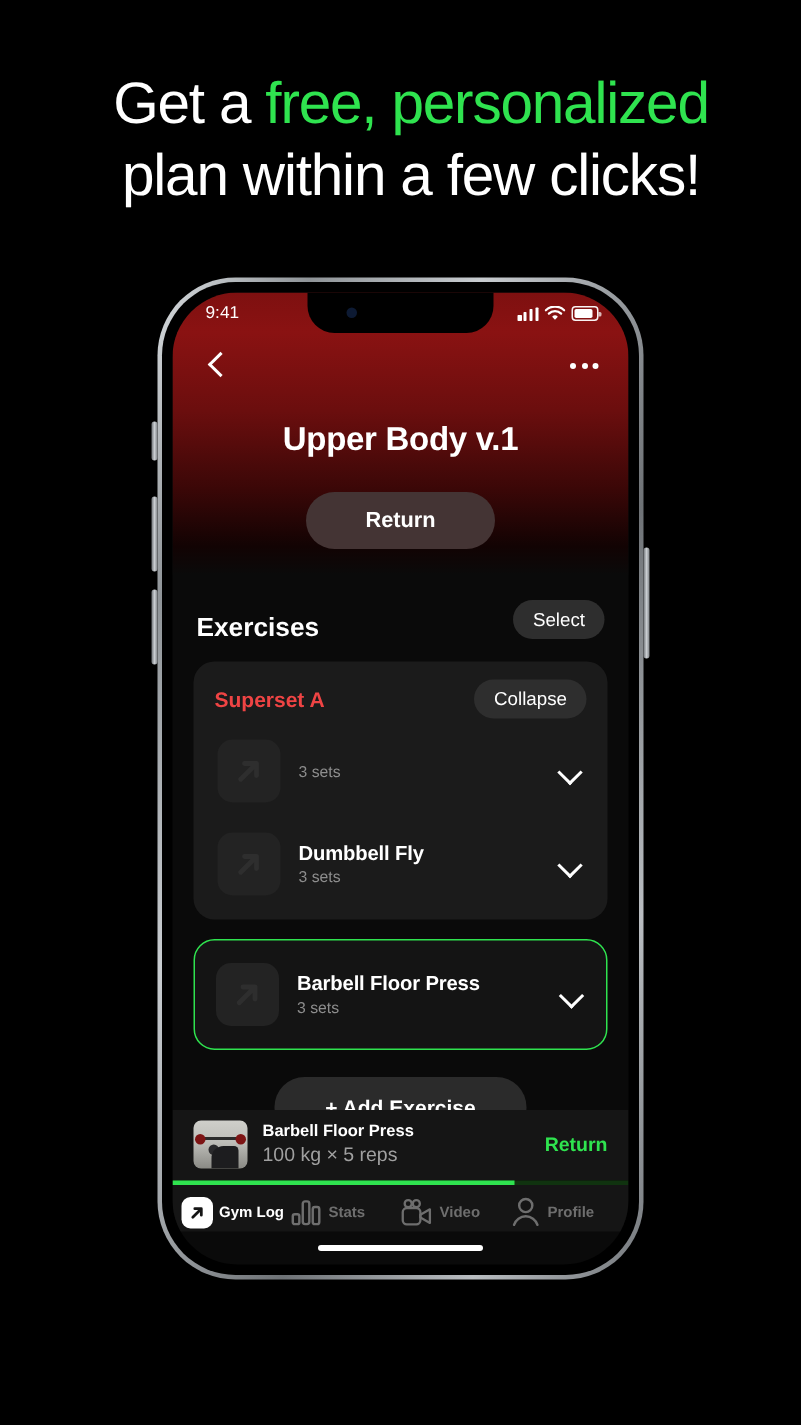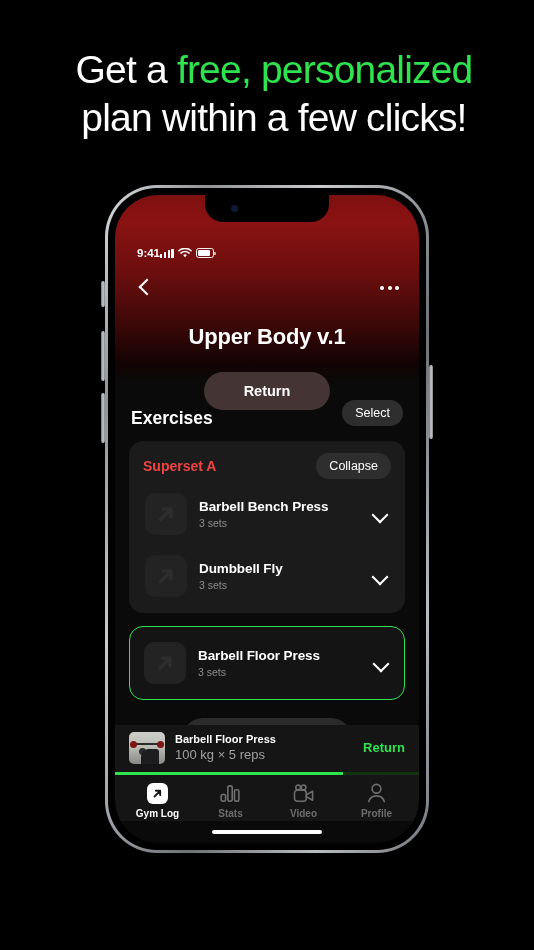--- a/index.html
+++ b/index.html
@@ -65,25 +65,24 @@
     background:#0d1a33;
   }
 
   
   .hero {
     position:relative; flex:0 0 auto; height:188px;
     background:linear-gradient(180deg,#7e1010 0%,#8a1212 14%,#6b0e0e 42%,#3a0707 70%,#120303 90%,#0a0a0a 100%);
   }
   .statusbar {
     position:relative; height:27px;
-    display:flex; align-items:center; justify-content:flex-start;
+    display:flex; align-items:center; justify-content:space-between;
     padding:0 20px 0 22px;
-    color:#fff; font-size:11.5px; font-weight:bold;
+    color:#fff; font-size:11.5px; font-weight:normal;
     z-index:7;
-    margin-top:44px;
   }
   .sb-right { display:flex; align-items:flex-end; gap:4px; }
   .sig { display:flex; align-items:flex-end; gap:1.4px; height:9px; }
   .sig i { width:2.4px; background:#fff; border-radius:0.5px; display:block; }
   .sig i:nth-child(1){height:3.5px;} .sig i:nth-child(2){height:5.3px;}
   .sig i:nth-child(3){height:7.1px;} .sig i:nth-child(4){height:9px;}
   .batt {
     width:18px; height:9.4px; border:1.2px solid rgba(255,255,255,.95);
     border-radius:2.6px; position:relative; padding:1px;
   }
@@ -222,21 +221,21 @@
   }
   .progress { flex:0 0 auto; height:3.4px; background:#10330f; position:relative; }
   .progress b { display:block; height:100%; background:#2fe34f; }
 
   
   .tabbar {
     flex:0 0 auto; background:#151515;
     display:flex; padding:7px 6px 0;
   }
   .tab {
-    flex:1 1 0; display:flex; flex-direction:column; align-items:center; gap:4px;
+    flex:1 1 0; display:flex; flex-direction:row; align-items:center; gap:4px;
     cursor:pointer; padding-bottom:2px;
   }
   .tab-label { font-size:10px; font-weight:bold; color:#6e6e6e; }
   .tab.active .tab-label { color:#fff; }
   .tab-ico { height:22px; display:flex; align-items:center; justify-content:center; }
   .gymlog-ico {
     width:21px; height:21px; border-radius:6px; background:#fff;
     display:flex; align-items:center; justify-content:center;
   }
   .homebar {
@@ -315,21 +314,20 @@
               <button class="pill">Collapse</button>
             </div>
 
             <div class="ex-row">
               <div class="thumb">
                 <svg width="24" height="24" viewBox="0 0 24 24">
                     <path d="M6.5 17.5 L17 7 M9 7 H17 V15" stroke="#2e2e2e" stroke-width="3.2" fill="none" stroke-linecap="round" stroke-linejoin="round"></path>
                   </svg>
               </div>
               <div class="ex-info">
-                <div class="ex-name">Barbell Bench Press</div>
                 <div class="ex-sets">3 sets</div>
               </div>
               <div class="chev"></div>
             </div>
 
             <div class="ex-row">
               <div class="thumb">
                 <svg width="24" height="24" viewBox="0 0 24 24">
                     <path d="M6.5 17.5 L17 7 M9 7 H17 V15" stroke="#2e2e2e" stroke-width="3.2" fill="none" stroke-linecap="round" stroke-linejoin="round"></path>
                   </svg>

